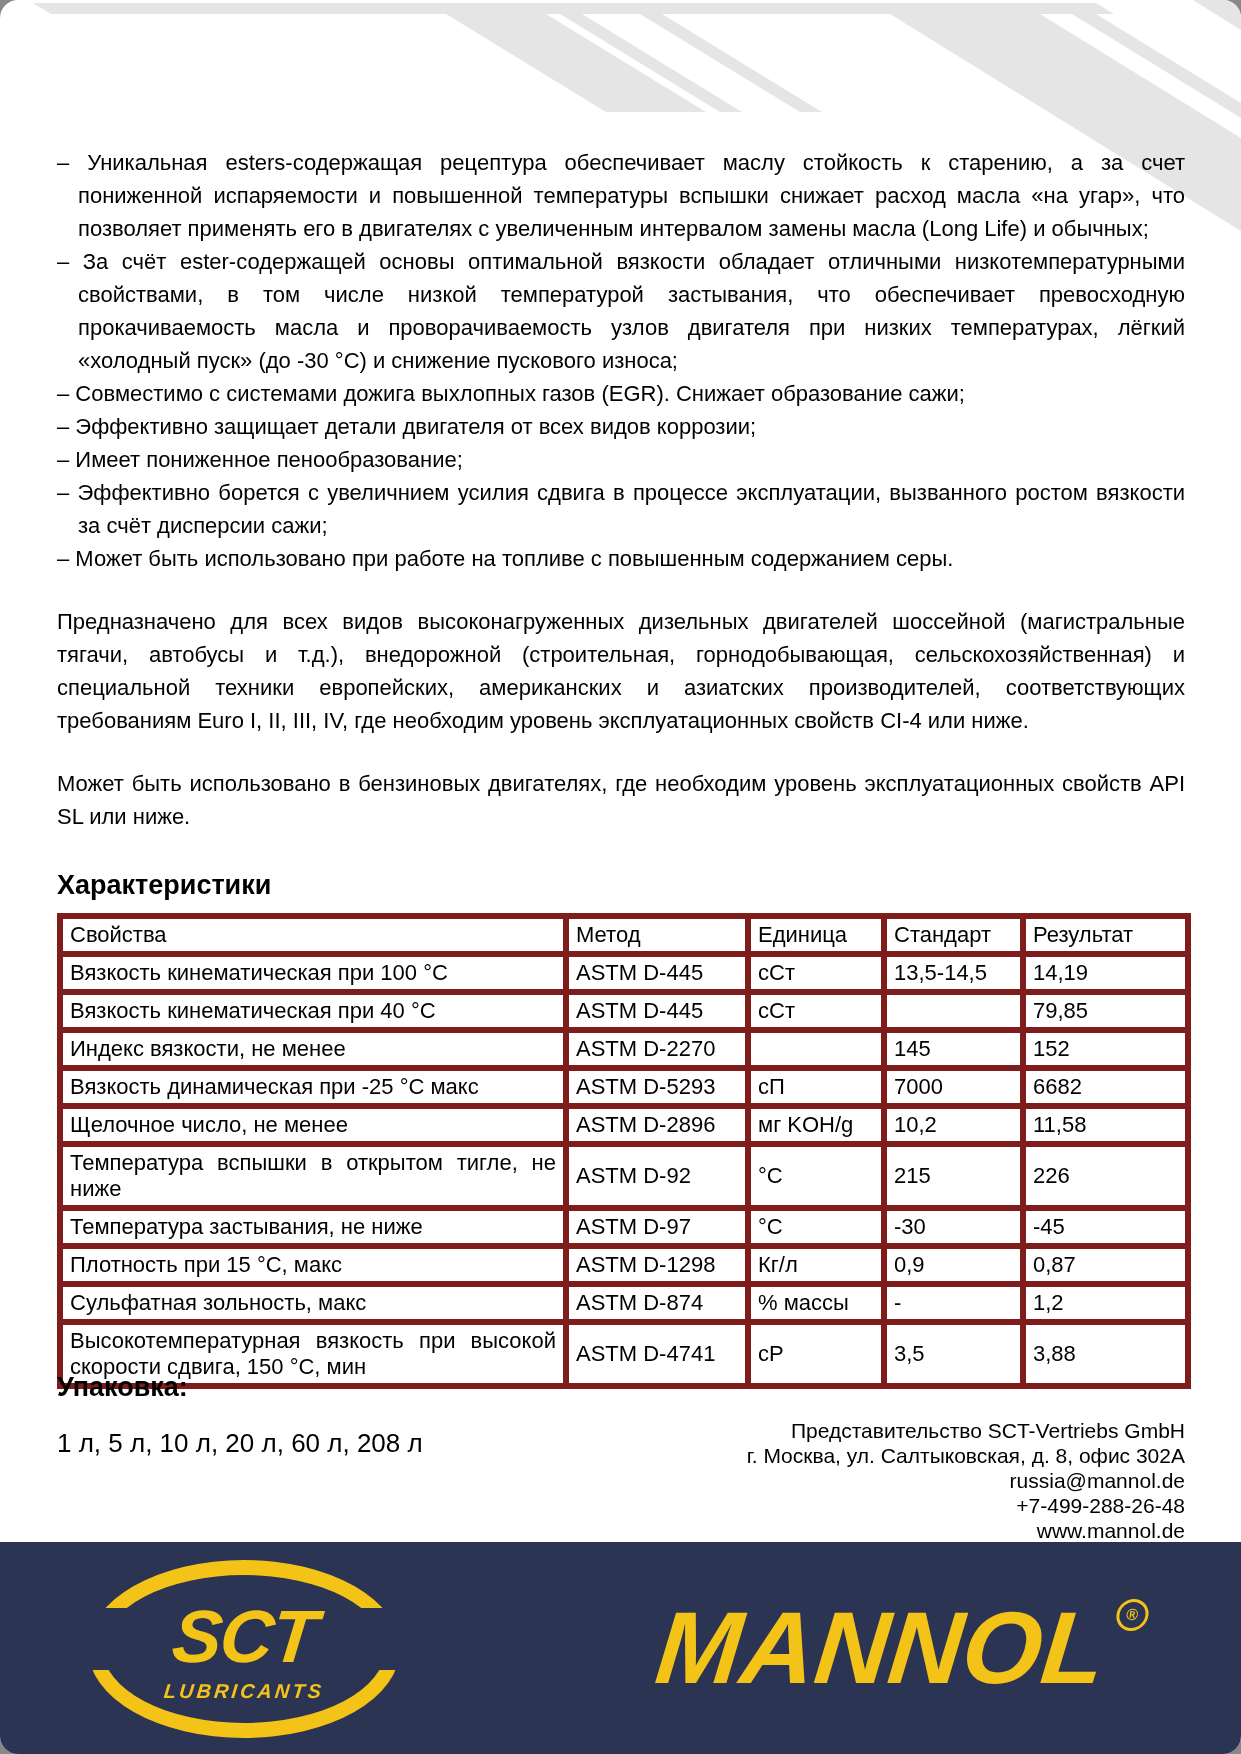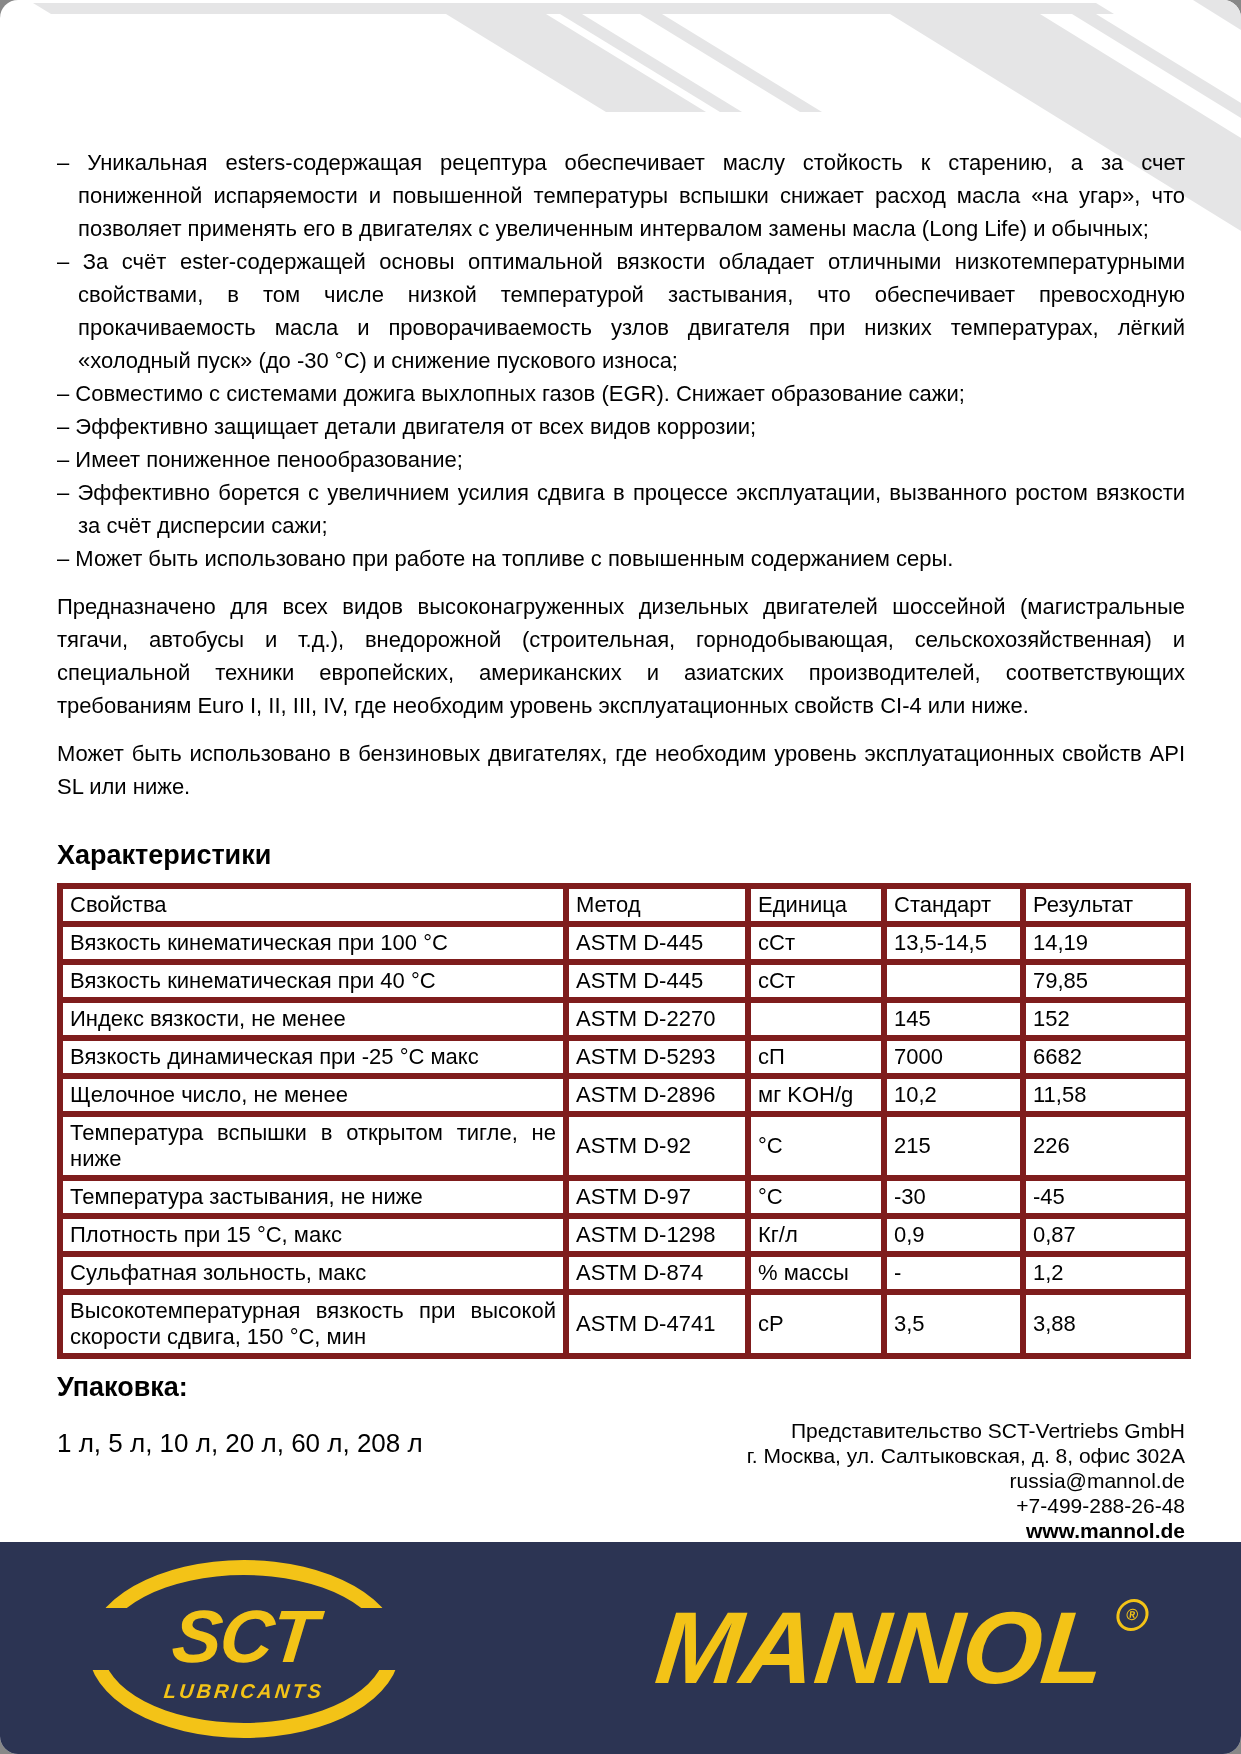--- a/index.html
+++ b/index.html
@@ -7,42 +7,42 @@
     position:relative;width:1241px;height:1754px;margin:0 auto;
     background:#ffffff;overflow:hidden;
     font-family:"Liberation Sans",sans-serif;color:#000;border-radius:18px;
   }
   
   .header-deco{position:absolute;top:0;left:0;width:1241px;height:250px;}
   
   .content{position:absolute;left:57px;top:146px;width:1128px;}
   .bullets{font-size:22px;line-height:33px;text-align:justify;}
   .bullet{padding-left:21px;text-indent:-21px;}
-  .para{font-size:22px;line-height:33px;text-align:justify;margin-top:15px;}
+  .para{font-size:22px;line-height:33px;text-align:justify;margin-top:30px;}
   .section-title{font-size:27px;font-weight:bold;margin-top:36px;line-height:32px;}
   
   table.props{
     border-collapse:collapse;table-layout:fixed;width:1128px;margin-top:12px;
     font-size:22px;line-height:26px;
   }
   table.props td,table.props th{
     border:6px solid #7f1d1d;padding:3px 7px;vertical-align:middle;
     font-weight:normal;text-align:left;overflow:hidden;
   }
   table.props td.c0{text-align:justify;}
   col.c0{width:506px;}col.c1{width:182px;}col.c2{width:136px;}
   col.c3{width:139px;}col.c4{width:165px;}
   
   .packaging-title{position:absolute;left:57px;top:1372px;font-size:27px;font-weight:bold;}
   .packaging-sizes{position:absolute;left:57px;top:1428px;font-size:26px;}
   .contact{
     position:absolute;right:56px;top:1418px;width:560px;
     text-align:right;font-size:21px;line-height:25px;
   }
-  .contact .site{font-weight:bold;}
+  .contact .site{font-weight:normal;}
   
   .footer{
     position:absolute;left:0;top:1542px;width:1241px;height:212px;
     background:#2c3453;
   }
   .sct-logo{position:absolute;left:88px;top:18px;width:312px;height:178px;}
   .sct-ring{
     position:absolute;left:0;top:0;width:282px;height:148px;
     border:15px solid #f3c317;border-radius:50%;
   }

